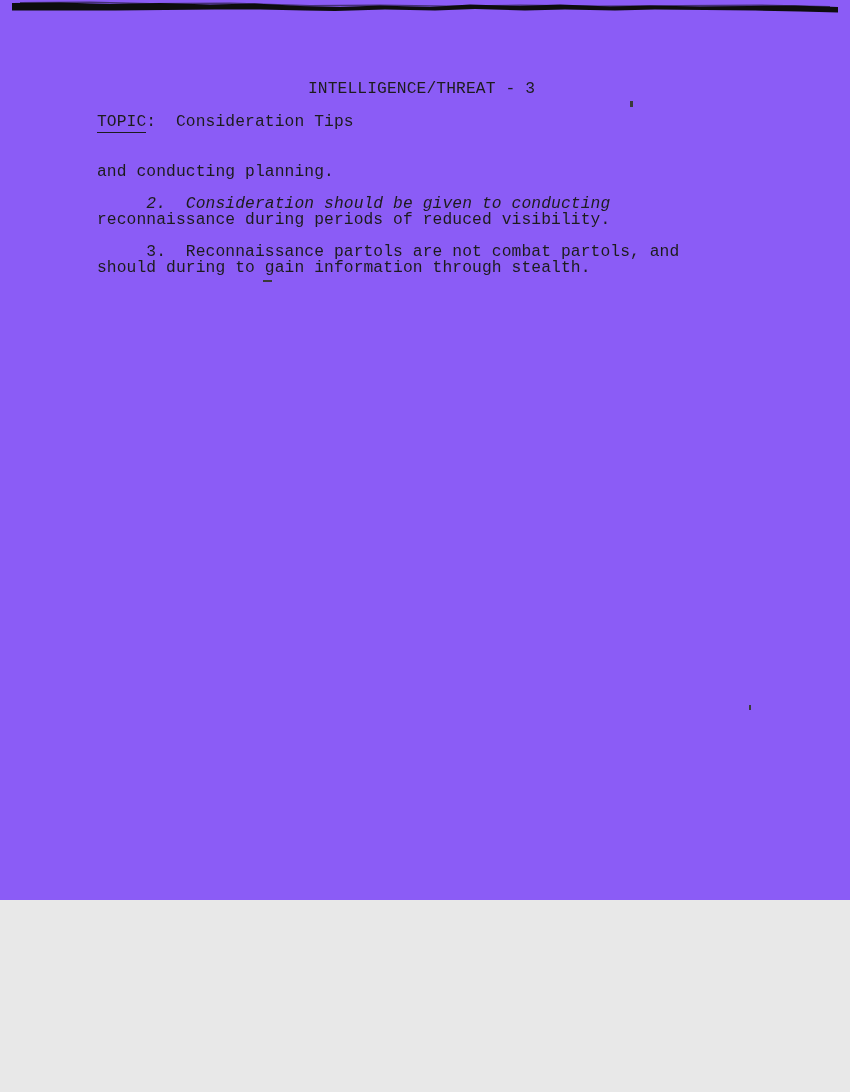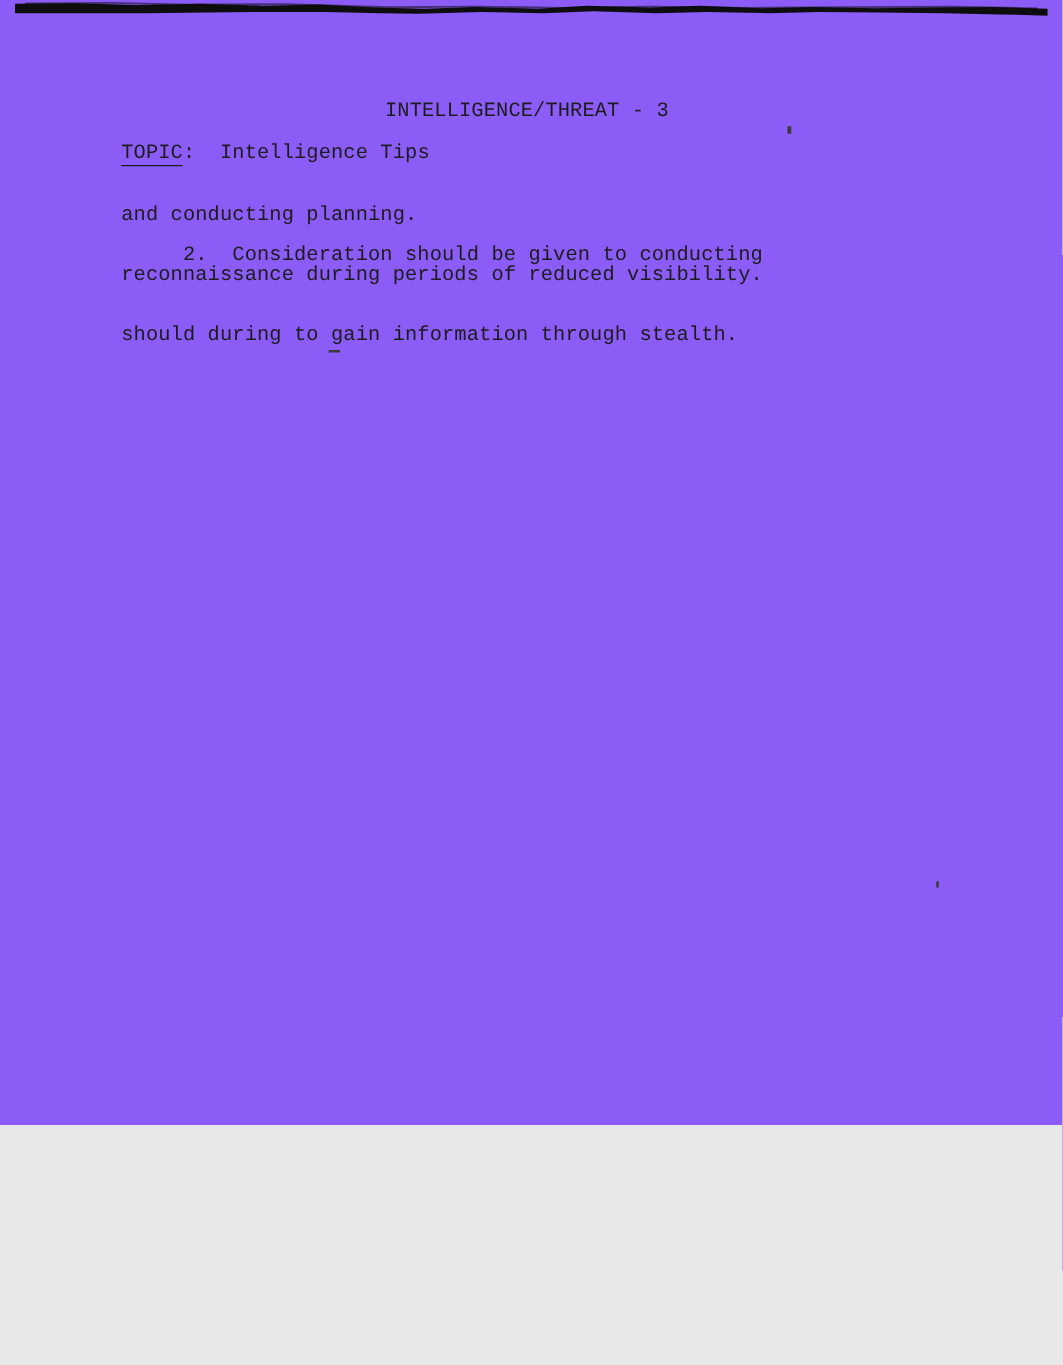--- a/index.html
+++ b/index.html
@@ -21,21 +21,21 @@
     position: absolute;
     white-space: pre;
     line-height: 1.05;
     font-weight: 500;
     letter-spacing: 0.1px;
   }
   .title-line { left: 308px; top: 80px; }
   .topic-line { left: 97px;  top: 113px; }
   .p1a { left: 97px; top: 147px; }
   .p1b { left: 97px; top: 163px; }
-  .p2a { left: 97px; top: 195px; }
+  .p2a { left: 97px; top: 195px; font-style: italic; }
   .p2b { left: 97px; top: 211px; }
   .p3a { left: 97px; top: 243px; }
   .p3b { left: 97px; top: 259px; }
   .page-number { left: 414px; top: 984px; font-style: italic; }
   .underlined {
     border-bottom: 1.5px solid var(--ink, #1c1c1c);
     padding-bottom: 1px;
     text-align: center;
   }
   .topbar-svg {
@@ -64,27 +64,28 @@
       475,9 435,10.5 385,9.5 335,11 305,10.5 260,9.5 215,9.5 165,10
       115,10.5 65,10.5 12,10.5"></polygon>
     <polygon fill="var(--scan_bar, #0d0d0d)" opacity="0.55" points="
       20,2 90,1.5 150,3 230,2.5 310,5 380,4.5 450,5.5 520,4.5 600,5.5
       680,5 760,4.5 830,6 830,7.5 760,6.5 680,6.5 600,7 520,6 450,7
       380,6 310,6.5 230,4 150,4.5 90,3 20,3.5"></polygon>
   </svg>
 
   <div class="line title-line">INTELLIGENCE/THREAT - 3</div>
 
-  <div class="line topic-line"><span class="underlined">TOPIC</span><span>:  </span><span>Intelligence Tips</span></div>
+  <div class="line topic-line"><span class="underlined">TOPIC</span><span>:  </span><span>Consideration Tips</span></div>
 
   <div class="line p1b">and conducting planning.</div>
 
   <div class="line p2a">     2.  Consideration should be given to conducting</div>
   <div class="line p2b">reconnaissance during periods of reduced visibility.</div>
 
+  <div class="line p3a">     3.  Reconnaissance partols are not combat partols, and</div>
   <div class="line p3b">should during to gain information through stealth.</div>
 
   <div class="line page-number">58</div>
 
   <div class="speck" style="left:630px; top:101px; width:3px; height:6px;"></div>
   <div class="speck" style="left:263px; top:280px; width:9px; height:2px;"></div>
   <div class="speck" style="left:749px; top:705px; width:2px; height:5px;"></div>
   <div class="speck faint" style="left:93px; top:988px; width:2px; height:2px;"></div>
   <div class="speck faint" style="left:778px; top:1065px; width:2px; height:2px;"></div>
   <div class="speck faint" style="left:786px; top:1063px; width:3px; height:2px;"></div>

